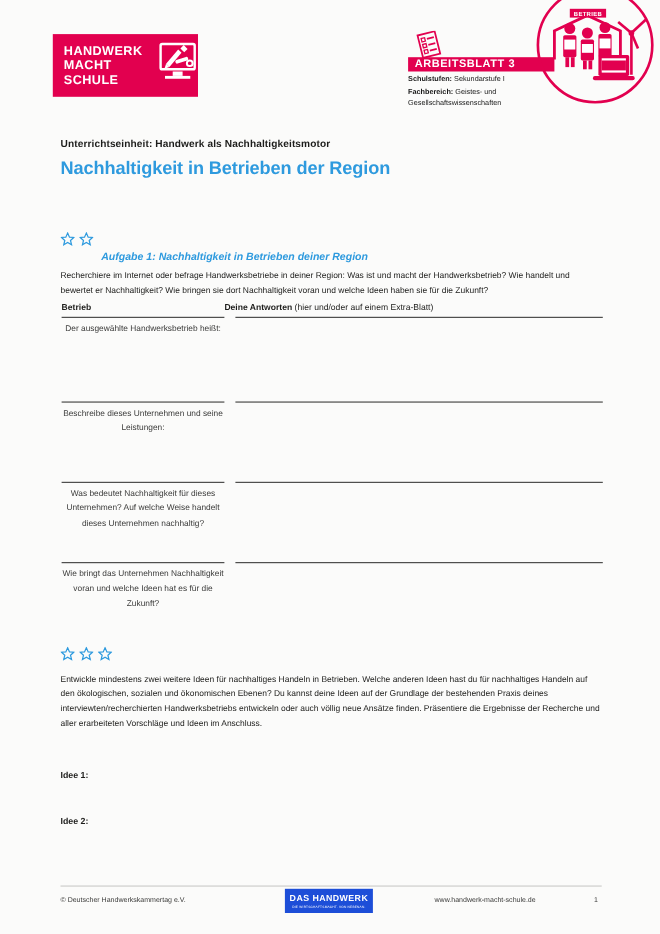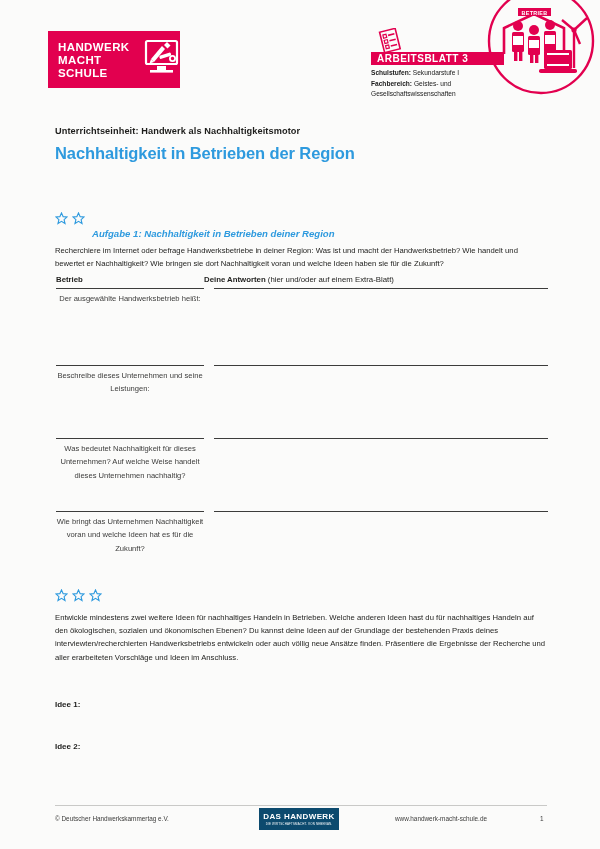--- a/index.html
+++ b/index.html
@@ -229,21 +229,21 @@
     top: 10px;
     font-size: 6.4px;
     color: #3c3c3b;
   }
   .foot-logo {
     position: absolute;
     left: 259px;
     top: 3px;
     width: 80px;
     height: 22px;
-    background: #0c4a6e;
+    background: #1d4ed8;
     display: flex;
     flex-direction: column;
     align-items: center;
     justify-content: center;
   }
   .foot-logo .fl-main {
     color: #ffffff;
     font-weight: bold;
     font-size: 8px;
     letter-spacing: 0.4px;

